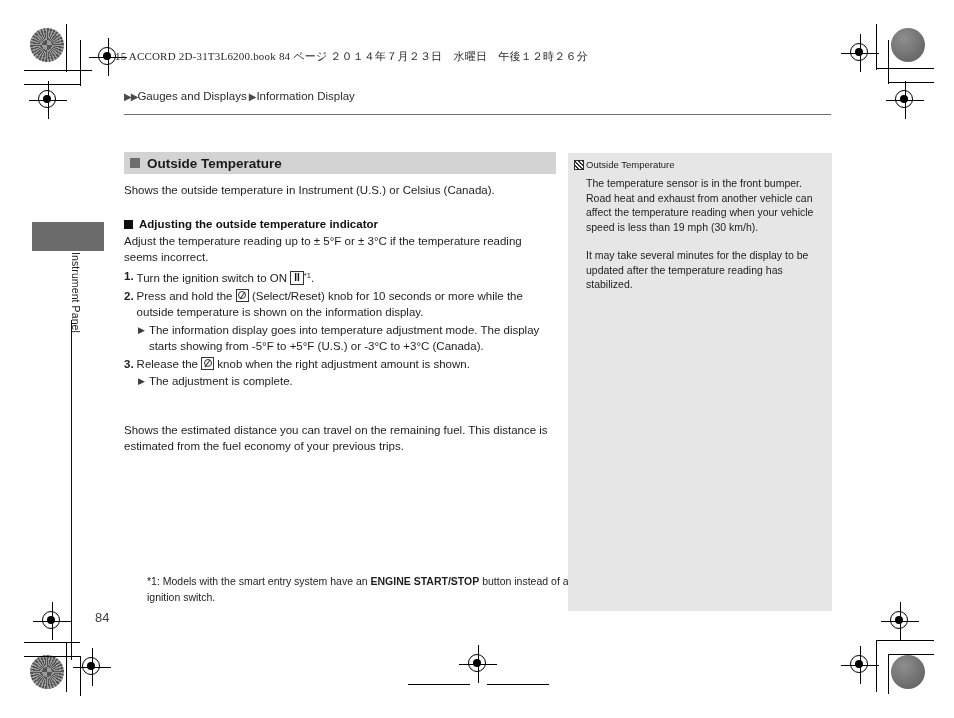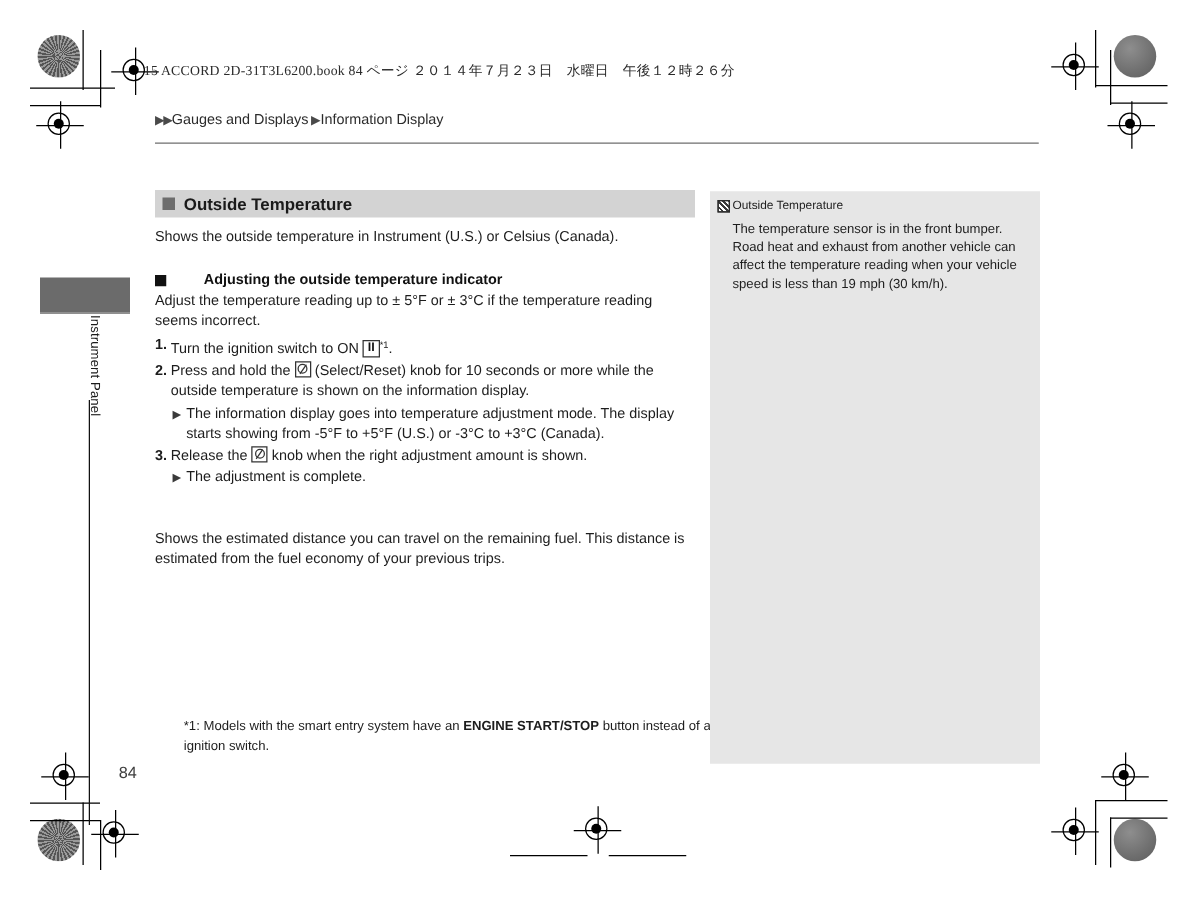--- a/index.html
+++ b/index.html
@@ -148,21 +148,20 @@
   .body-p {
     font-size: 11.5px;
     line-height: 16px;
     color: #1d1d1d;
     margin-top: 8px;
   }
   .sub-head {
     display: flex;
     align-items: center;
     margin-top: 20px;
-    gap: 24px;
   }
   .sub-head .sq {
     width: 9px; height: 9px;
     background: #111;
     margin-right: 6px;
     flex: 0 0 auto;
   }
   .sub-head .txt {
     font-size: 11.5px;
     font-weight: bold;
@@ -439,16 +438,17 @@
 
 <div class="footnote"><span>*1: </span><span>Models with the smart entry system have an </span><b>ENGINE START/STOP</b><span> button instead of an ignition switch.</span></div>
 
 <div class="sidenote">
   <div class="sidenote-title">
     <span class="marker"></span>
     <span>Outside Temperature</span>
   </div>
   <div class="sidenote-body">
     <p>The temperature sensor is in the front bumper. Road heat and exhaust from another vehicle can affect the temperature reading when your vehicle speed is less than 19 mph (30 km/h).</p>
+    <p>It may take several minutes for the display to be updated after the temperature reading has stabilized.</p>
   </div>
 </div>
 
 <div class="pageno">84</div>
 
 </body></html>

